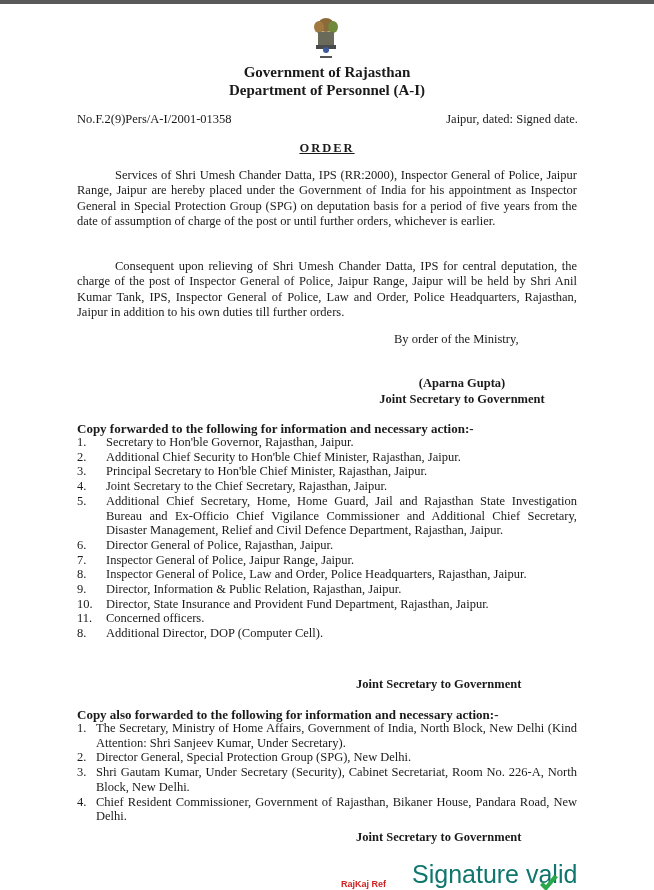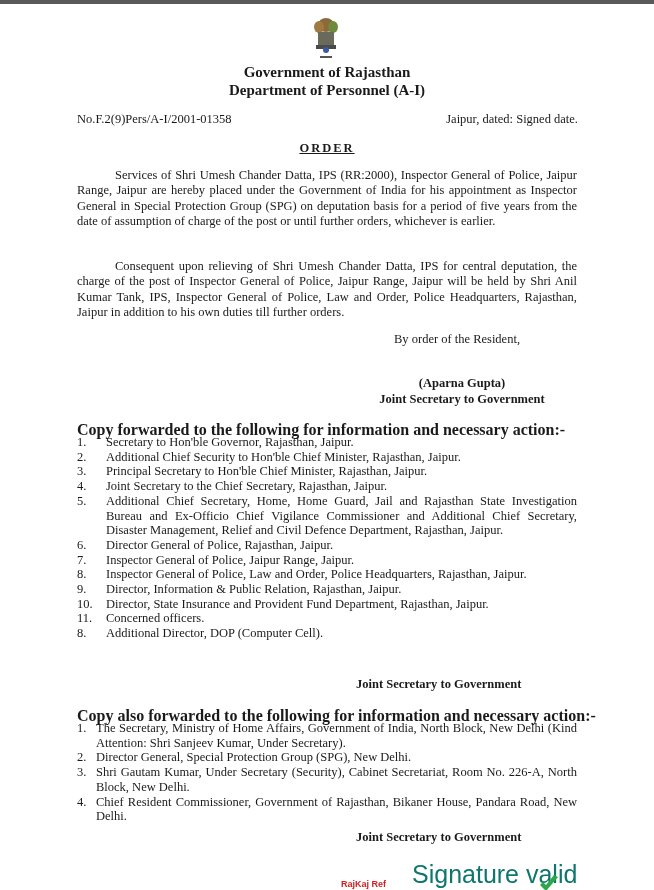--- a/index.html
+++ b/index.html
@@ -14,21 +14,21 @@
   .head2 { position: absolute; left: 0; width: 654px; text-align: center; top: 82px; font-weight: bold; font-size: 15px; }
   .ref { position: absolute; left: 77px; top: 112px; font-size: 12.5px; }
   .dated { position: absolute; right: 76px; top: 112px; font-size: 12.5px; }
   .order { position: absolute; left: 0; width: 654px; text-align: center; top: 141px; font-weight: bold; font-size: 12.5px; letter-spacing: 2px; text-decoration: underline; }
   .para { position: absolute; left: 77px; width: 500px; font-size: 12.5px; line-height: 15.3px; text-align: justify; text-indent: 38px; margin: 0; }
   .p1 { top: 168px; }
   .p2 { top: 259px; }
   .byorder { position: absolute; left: 394px; top: 332px; font-size: 12.5px; }
   .signame { position: absolute; left: 376px; width: 172px; text-align: center; top: 376px; font-weight: bold; font-size: 12.5px; }
   .sigtitle { position: absolute; left: 376px; width: 172px; text-align: center; top: 392px; font-weight: bold; font-size: 12.5px; }
-  .copyhead { position: absolute; left: 77px; font-weight: bold; font-size: 16px; }
+  .copyhead { position: absolute; left: 77px; font-weight: bold; font-size: 13px; }
   .ch1 { top: 421px; }
   .ch2 { top: 707px; }
   ol.list { position: absolute; left: 77px; width: 500px; margin: 0; padding: 0; list-style: none; font-size: 12.5px; line-height: 14.7px; }
   ol.list li { display: flex; text-align: justify; }
   ol.list li .num { flex: 0 0 auto; }
   ol.list li .txt { flex: 1 1 auto; }
   .l1 { top: 435px; }
   .l1 li .num { width: 29px; }
   .l2 { top: 721px; }
   .l2 li .num { width: 19px; }
@@ -59,21 +59,21 @@
 <div class="head2">Department of Personnel (A-I)</div>
 
 <div class="ref">No.F.2(9)Pers/A-I/2001-01358</div>
 <div class="dated">Jaipur, dated: Signed date.</div>
 
 <div class="order">ORDER</div>
 
 <p class="para p1">Services of Shri Umesh Chander Datta, IPS (RR:2000), Inspector General of Police, Jaipur Range, Jaipur are hereby placed under the Government of India for his appointment as Inspector General in Special Protection Group (SPG) on deputation basis for a period of five years from the date of assumption of charge of the post or until further orders, whichever is earlier.</p>
 <p class="para p2">Consequent upon relieving of Shri Umesh Chander Datta, IPS for central deputation, the charge of the post of Inspector General of Police, Jaipur Range, Jaipur will be held by Shri Anil Kumar Tank, IPS, Inspector General of Police, Law and Order, Police Headquarters, Rajasthan, Jaipur in addition to his own duties till further orders.</p>
 
-<div class="byorder">By order of the Resident,</div>
+<div class="byorder">By order of the Ministry,</div>
 <div class="signame">(Aparna Gupta)</div>
 <div class="sigtitle">Joint Secretary to Government</div>
 
 <div class="copyhead ch1">Copy forwarded to the following for information and necessary action:-</div>
 <ol class="list l1">
   <li>
       <span class="num">1.</span>
       <span class="txt">Secretary to Hon'ble Governor, Rajasthan, Jaipur.</span>
     </li>
   <li>

